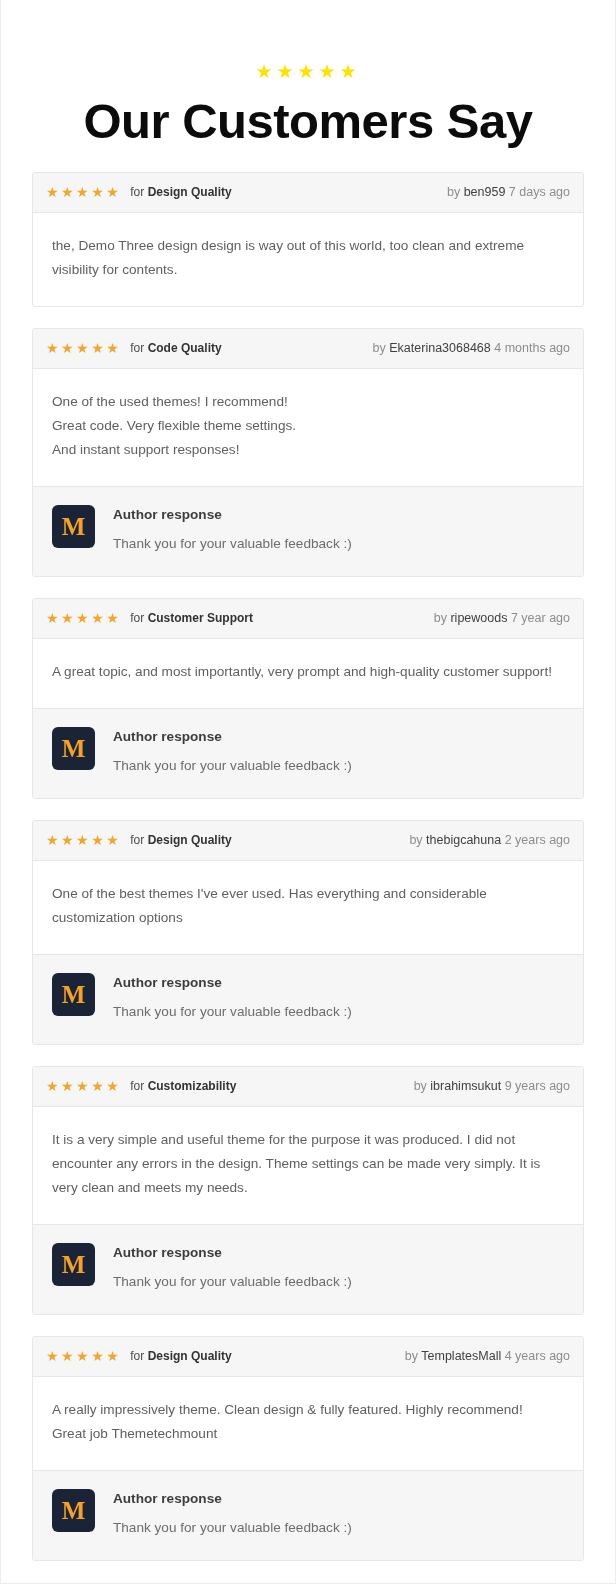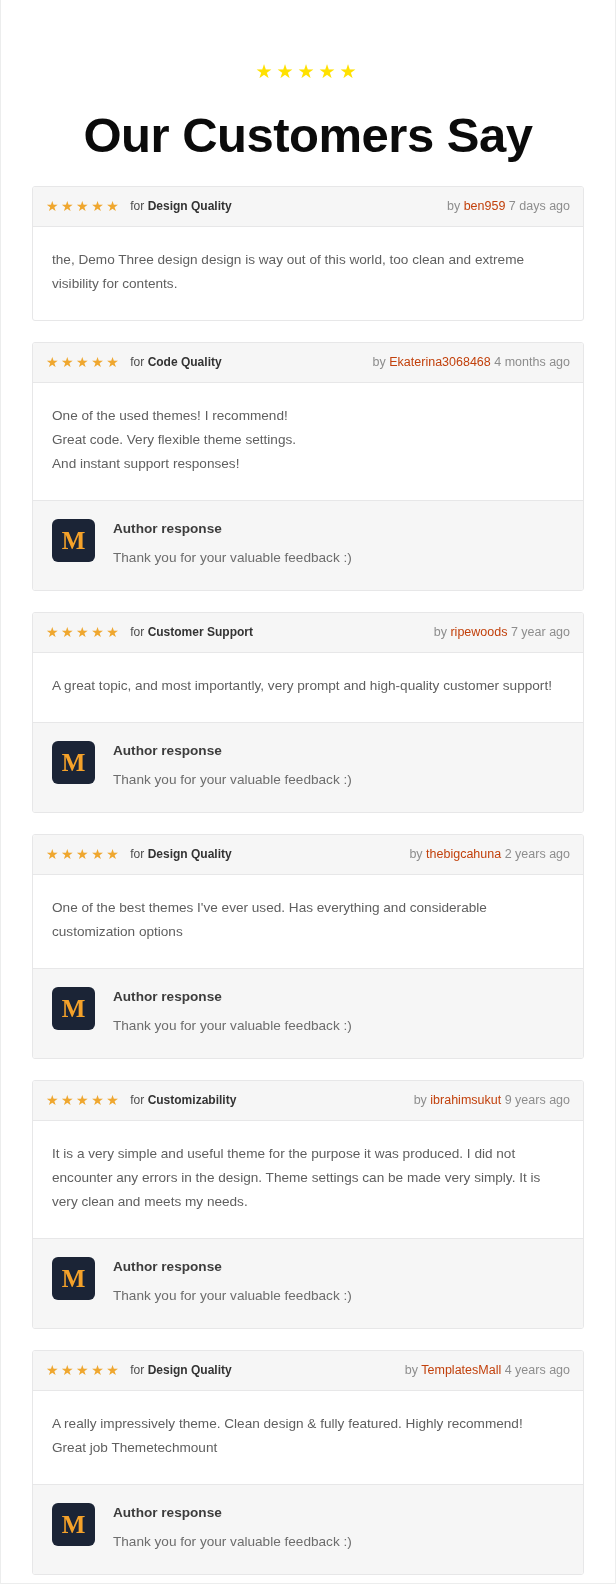--- a/index.html
+++ b/index.html
@@ -35,21 +35,21 @@
   .header-stars {
     font-size: 19px;
     line-height: 20px;
     letter-spacing: 4px;
     color: #ffe100;
     display: block;
     height: 24px;
   }
 
   .header-title {
-    margin-top: 20px;
+    margin-top: 6px;
     font-size: 49px;
     line-height: 58px;
     font-weight: bold;
     color: #0b0b0b;
     letter-spacing: -0.5px;
     font-family: "Liberation Sans", sans-serif;
   }
 
   
   .reviews {
@@ -101,21 +101,21 @@
   }
 
   .head-right {
     font-size: 12.5px;
     color: #8d8d8d;
     line-height: 16px;
     white-space: nowrap;
   }
 
   .head-right .username {
-    color: #c2410c;
+    color: #404040;
     text-decoration: none;
   }
 
   .review-body {
     padding: 21px 19px 24px 19px;
     font-size: 13.6px;
     line-height: 24px;
     color: #5f5f5f;
   }
 

